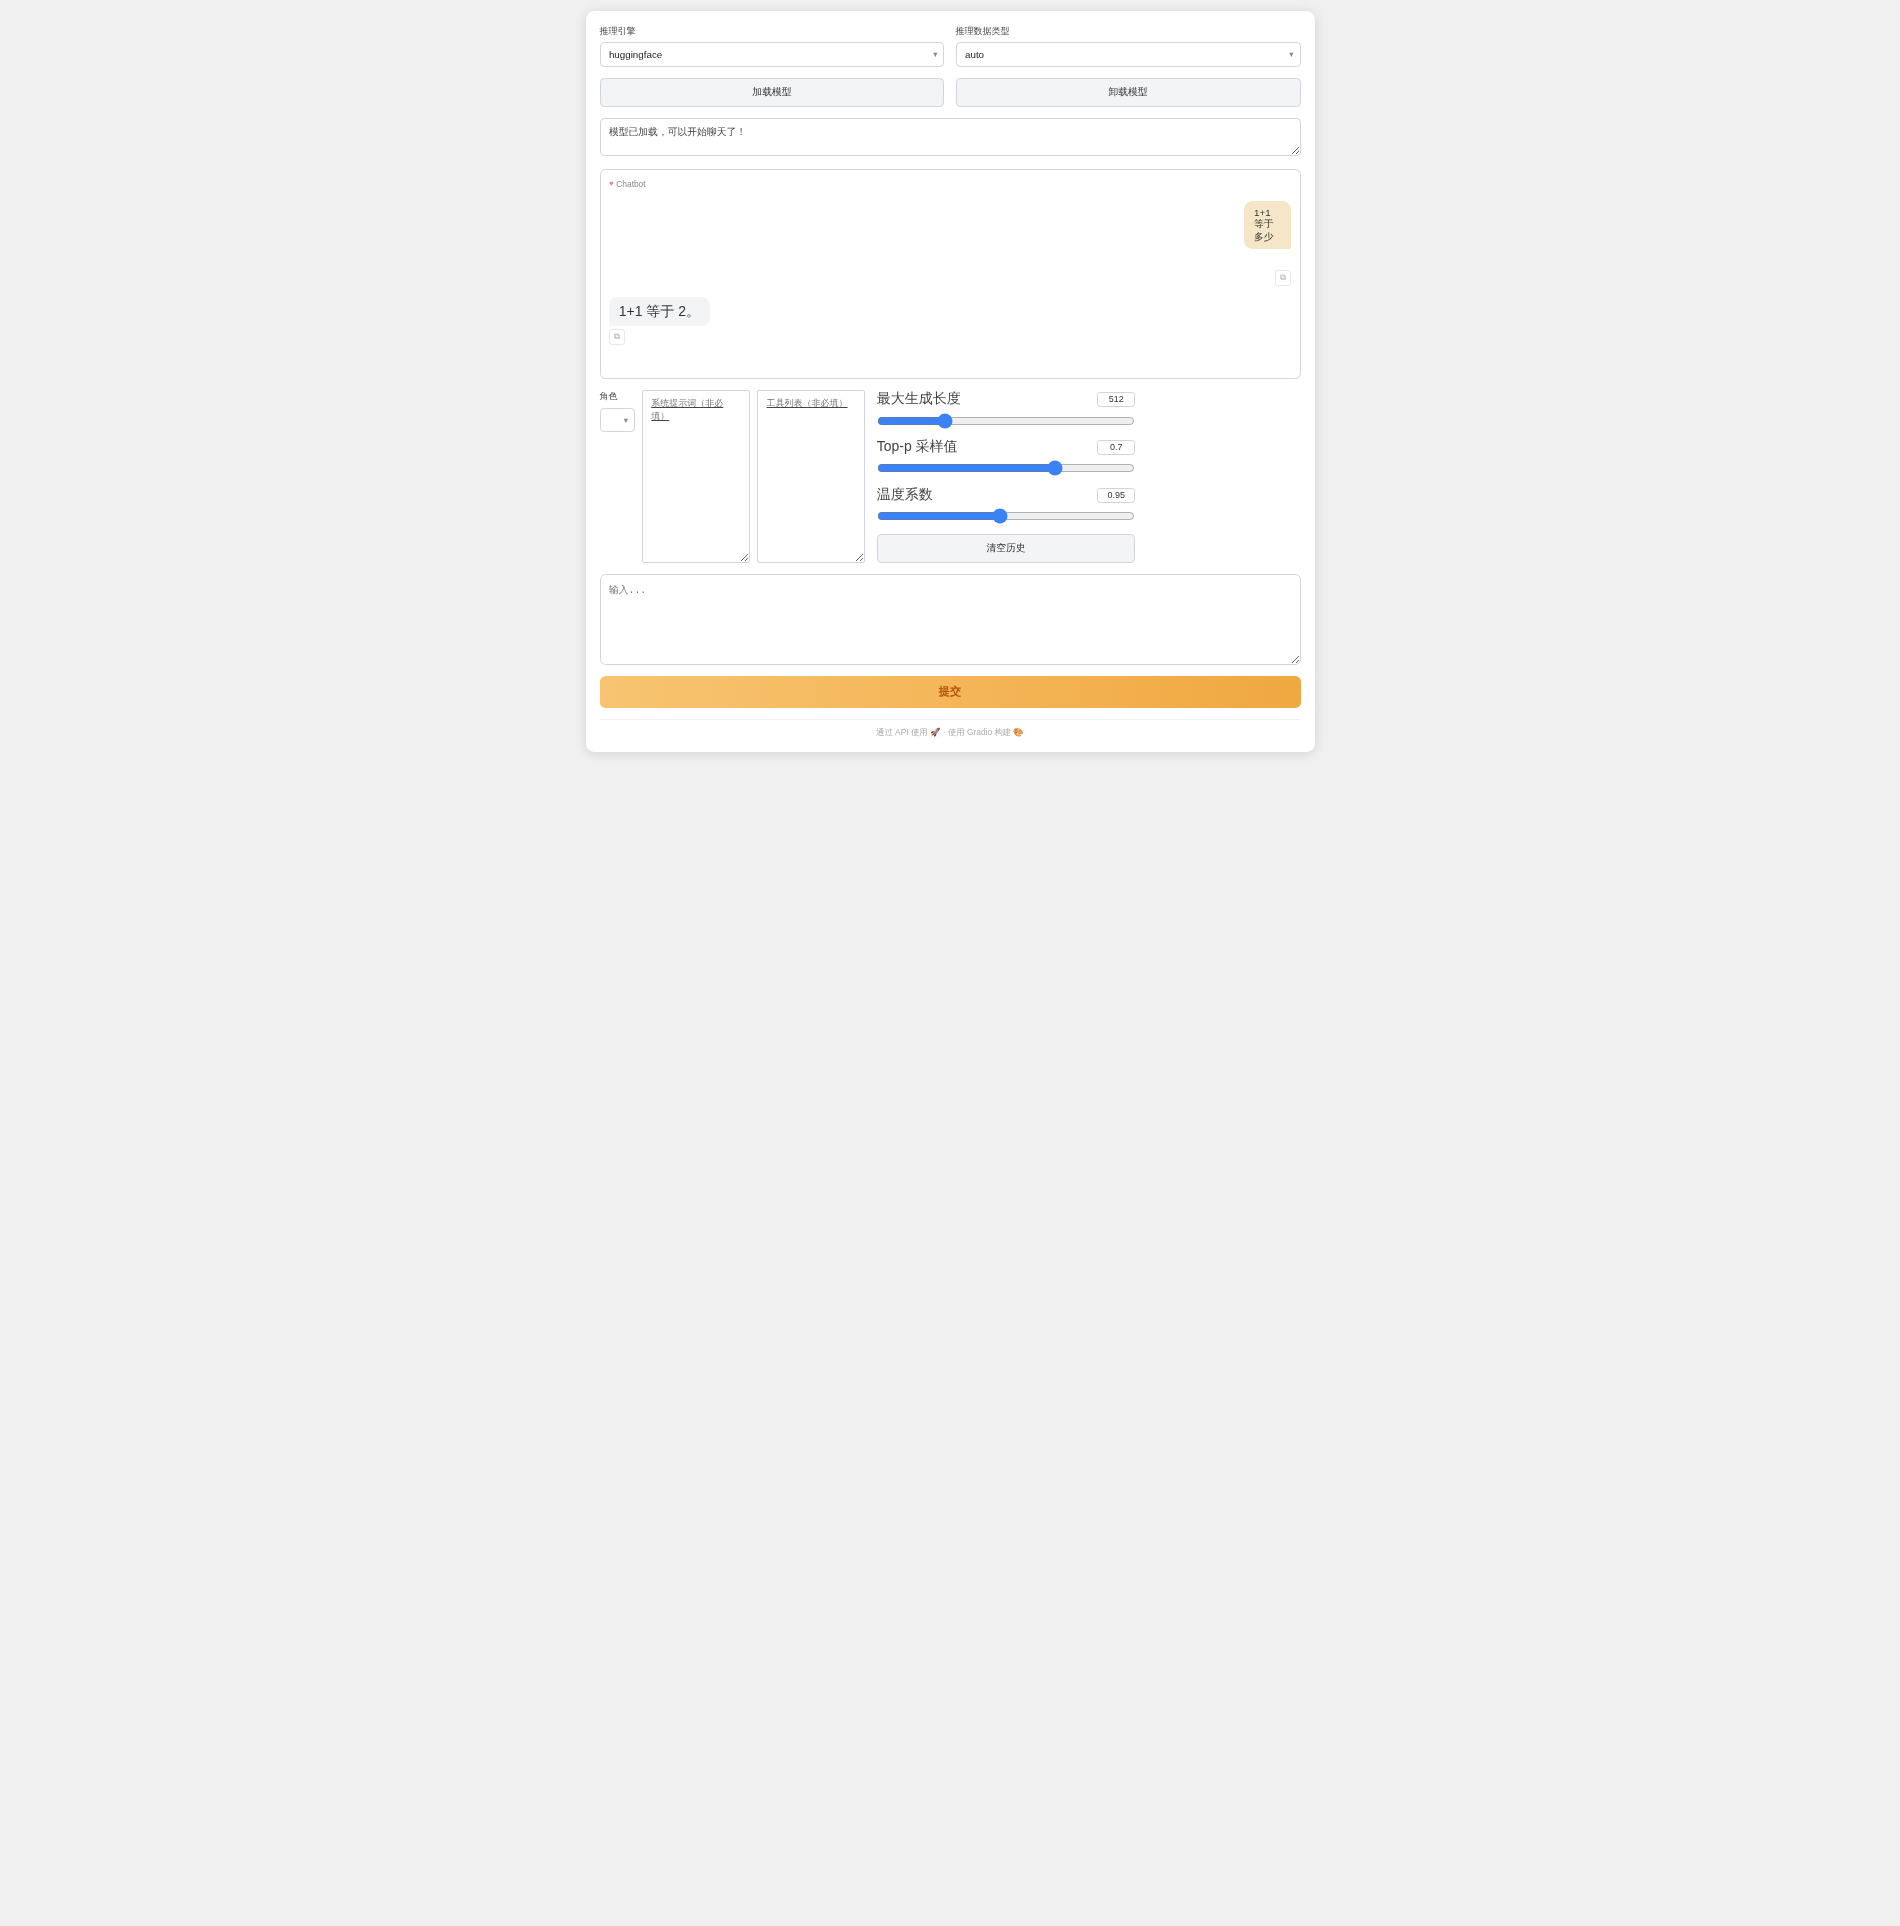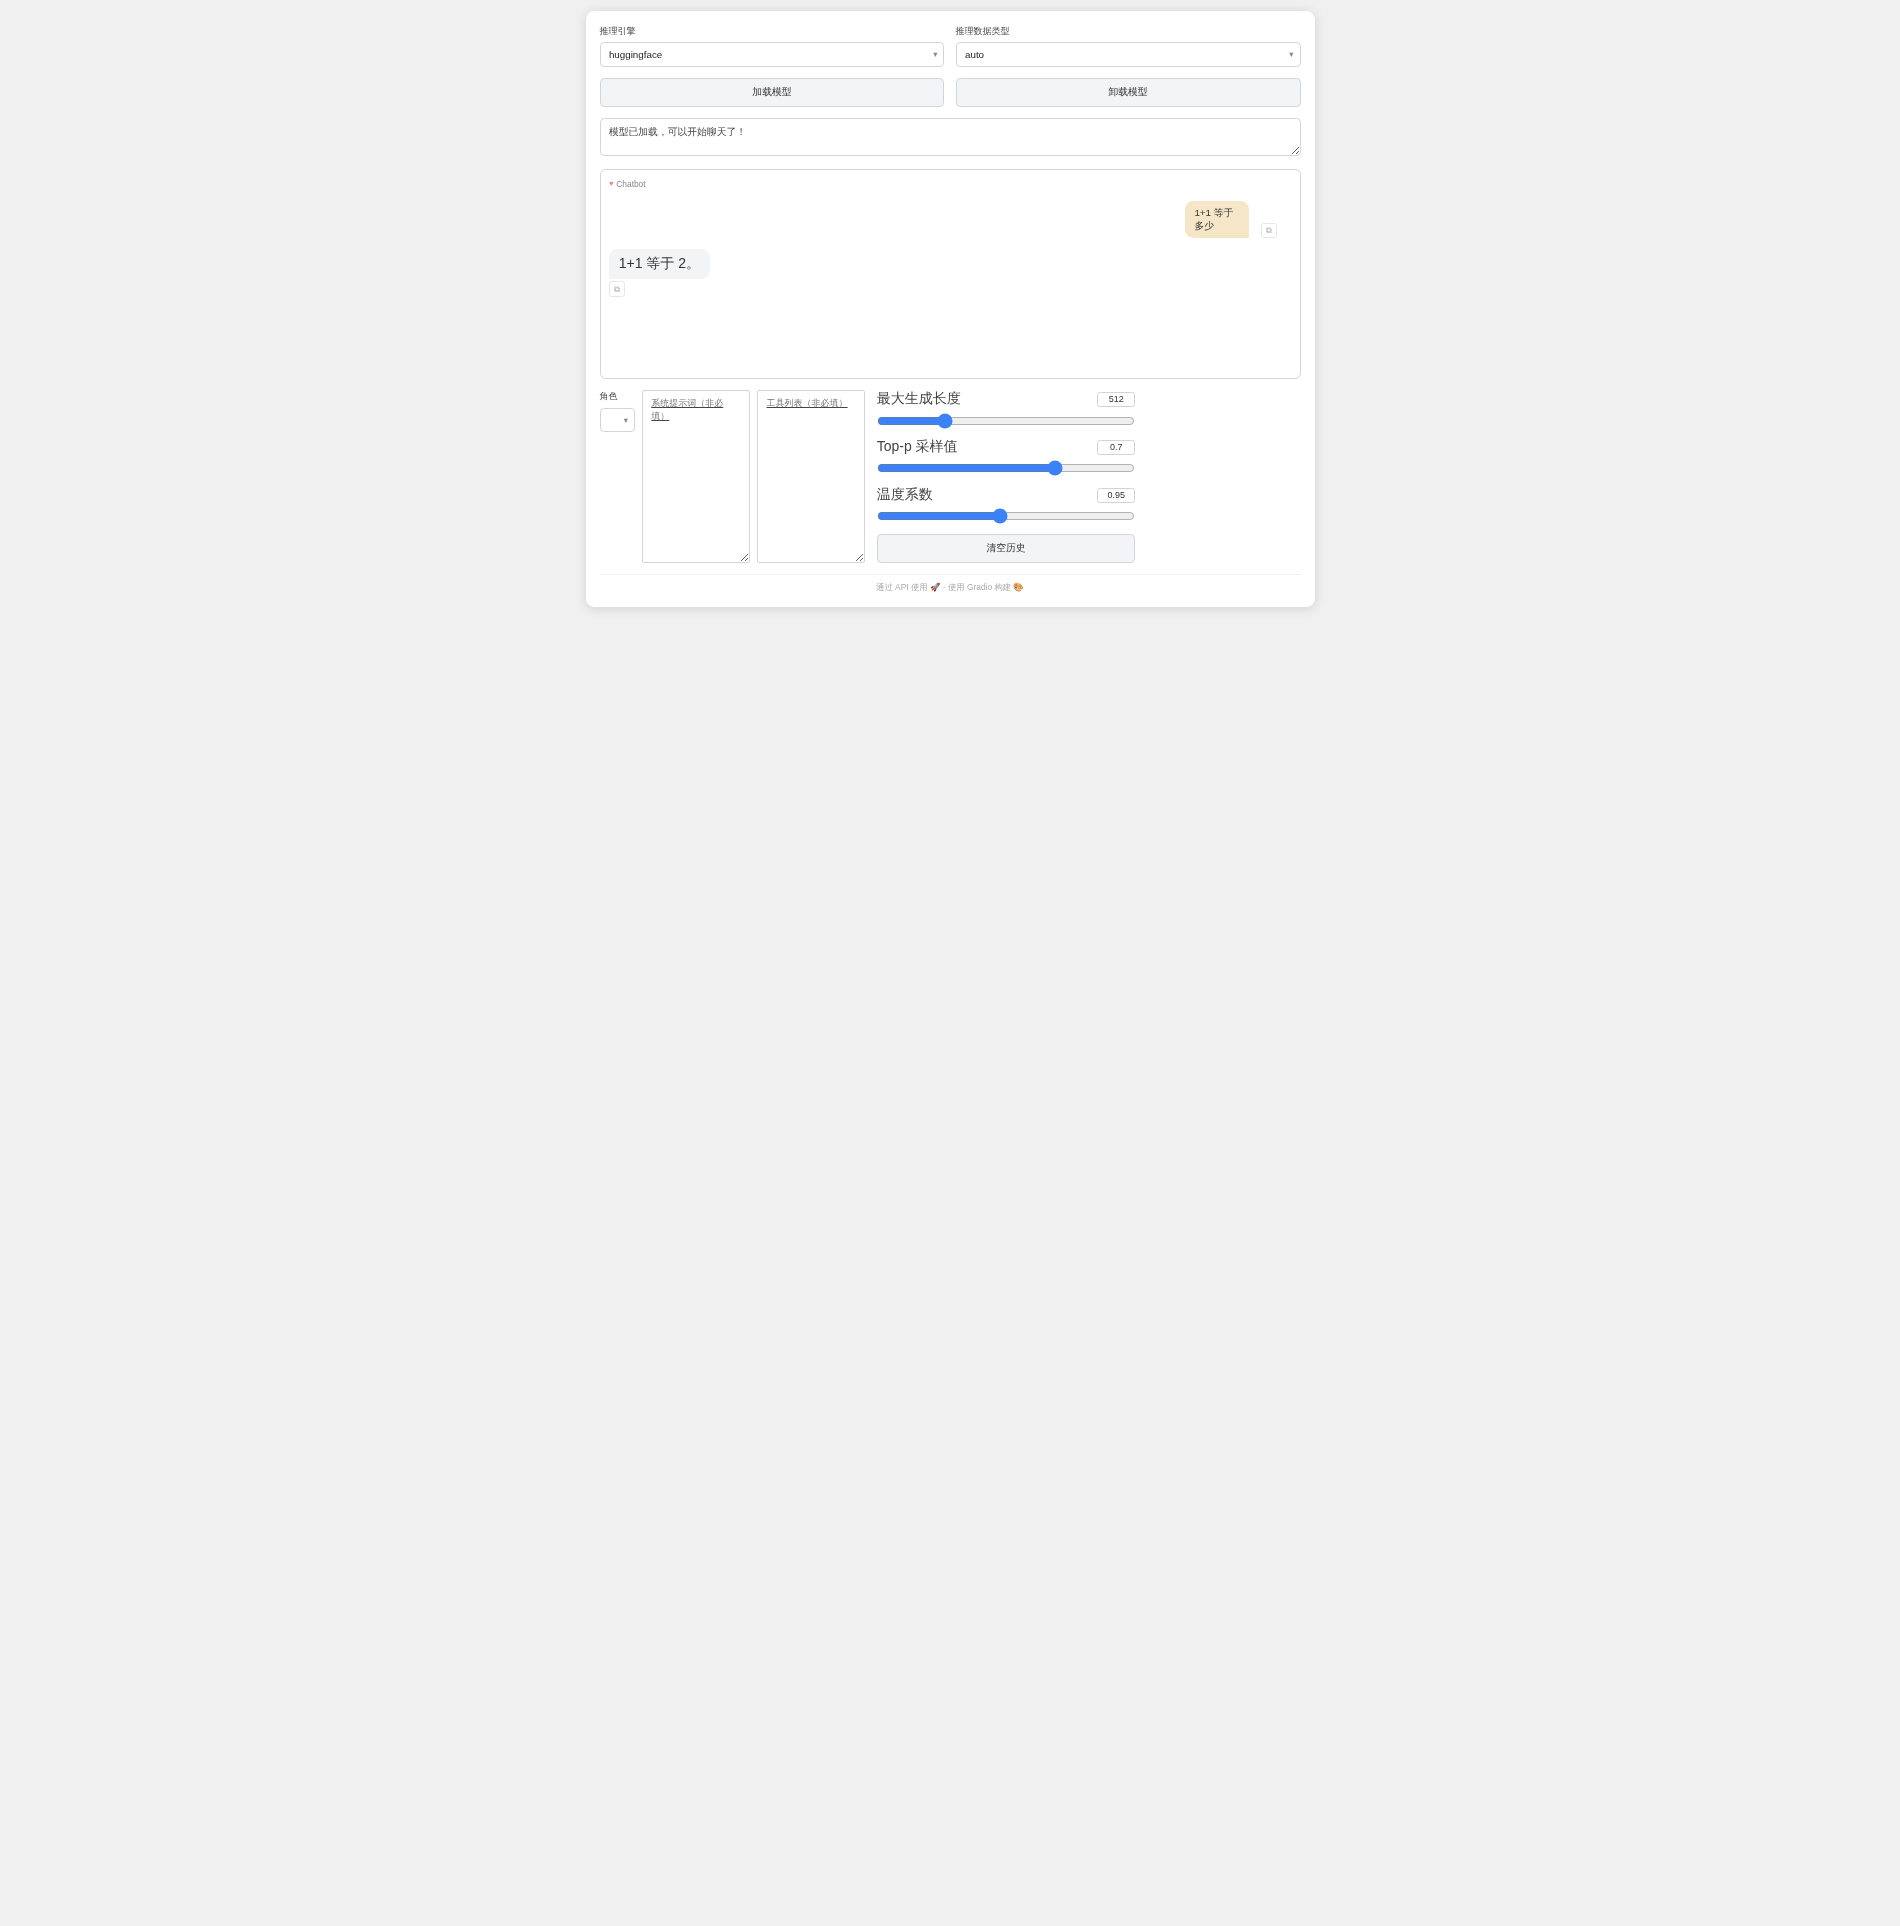--- a/index.html
+++ b/index.html
@@ -370,21 +370,21 @@
 
   
   <div class="chatbot-box">
     <div class="chatbot-label">
       <span class="heart">♥</span>
       <span>Chatbot</span>
     </div>
     <div class="chat-messages">
 
       <div class="message-user">
-        <div style="display:flex;align-items:flex-end;gap:12px;">
+        <div style="display:flex;flex-direction:column;align-items:flex-end;gap:18px;">
           <div class="bubble-user">1+1 等于多少</div>
           <div class="copy-icon" title="Copy">⧉</div>
         </div>
       </div>
 
       <div class="message-bot">
         <div class="bubble-bot">1+1 等于 2。</div>
         <div class="copy-icon" title="Copy">⧉</div>
       </div>
     </div>
@@ -430,19 +430,23 @@
           <span class="param-label">温度系数</span>
           <span class="param-value">0.95</span>
         </div>
         <input type="range" min="0" max="2" step="0.01" value="0.95" style="">
       </div>
       <button class="btn-clear">清空历史</button>
     </div>
   </div>
 
   
+  <div class="input-section">
+    <textarea class="input-textarea" placeholder="输入..." style=""></textarea>
+    <button class="btn-submit">提交</button>
+  </div>
 
   
   <div class="footer">
     <span>通过 API 使用 🚀 · 使用 Gradio 构建 🎨</span>
   </div>
 </div>
 
 
 </body></html>

